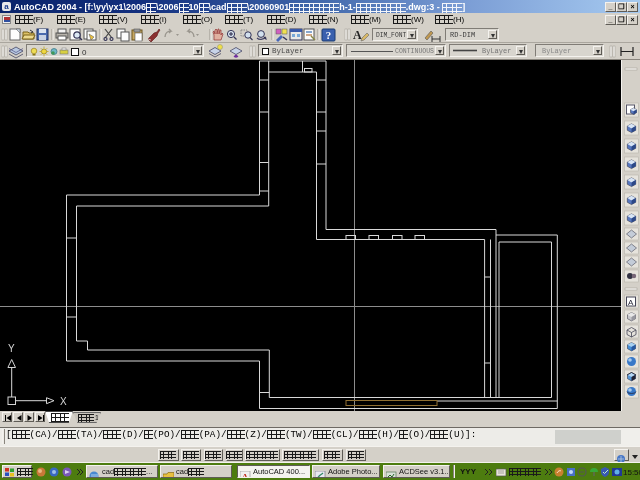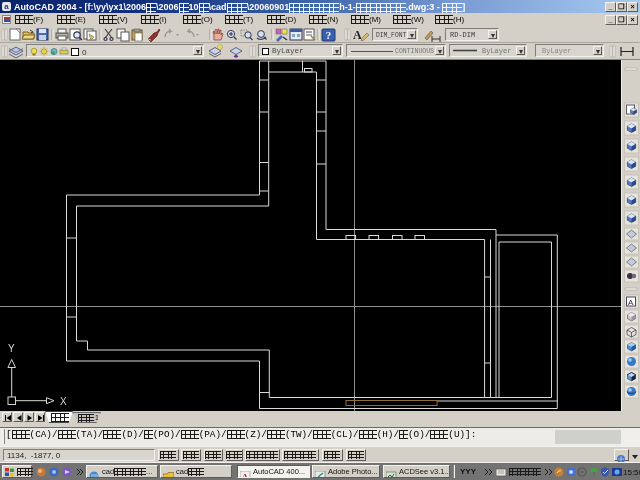--- a/index.html
+++ b/index.html
@@ -370,21 +370,20 @@
     </div>
 </div>
 <div class="abs" style="left:0;top:427px;width:640px;height:19px;background:#edece8">
     <div class="abs" style="left:0;top:0;width:640px;height:1px;background:#6e6a64"></div>
     <div class="abs" style="left:2px;top:2px;width:3px;height:15px;border-left:1px solid #f4f2ee;border-right:1px solid #8a867e"></div>
     <div class="abs" style="left:620px;top:1px;width:20px;height:18px;background:#f0efeb"></div>
     <div class="abs" style="left:555px;top:3px;width:66px;height:14px;background:#cfd0cc"></div>
     <div class="abs" style="left:6px;top:3px;white-space:nowrap;font:9.3px/10px 'Liberation Mono',monospace;color:#000">[<i class="cj s9" style="width:18px"></i>(CA)/<i class="cj s9" style="width:18px"></i>(TA)/<i class="cj s9" style="width:18px"></i>(D)/<i class="cj s9" style="width:9px"></i>(PO)/<i class="cj s9" style="width:18px"></i>(PA)/<i class="cj s9" style="width:18px"></i>(Z)/<i class="cj s9" style="width:18px"></i>(TW)/<i class="cj s9" style="width:18px"></i>(CL)/<i class="cj s9" style="width:18px"></i>(H)/<i class="cj s9" style="width:9px"></i>(O)/<i class="cj s9" style="width:18px"></i>(U)]:</div>
   </div>
 <div class="abs" style="left:0;top:446px;width:640px;height:16px;background:#d4d0c8;border-top:1px solid #f4f2ee">
-<div class="abs sunk" style="left:3px;top:2px;width:152px;height:12px;background:#d8d5ce;font:8px/11px 'Liberation Sans';color:#222;padding-left:3px">1134,&nbsp;&nbsp;-1877,&nbsp;0</div>
 <div class="abs btn3" style="left:158px;top:2px;width:21px;height:12px">
       <div class="abs ct" style="left:1px;top:1px">
         <i class="cj s8" style="width:16px"></i>
       </div>
     </div>
 <div class="abs btn3" style="left:181px;top:2px;width:20px;height:12px">
       <div class="abs ct" style="left:1px;top:1px">
         <i class="cj s8" style="width:16px"></i>
       </div>
     </div>
@@ -417,21 +416,21 @@
       <div class="abs ct" style="left:1px;top:1px">
         <i class="cj s8" style="width:16px"></i>
       </div>
     </div>
 <div class="abs btn3" style="left:614px;top:2px;width:15px;height:12px"><svg width="13" height="10" style="margin:0">
         <circle cx="6" cy="5" r="4" fill="#4878c8"></circle>
         <path d="M3 5h6M6 2v6" stroke="#bcd" stroke-width="0.8"></path>
       </svg></div>
 <div class="abs" style="left:632px;top:8px;width:0;height:0;border:3px solid transparent;border-top:4px solid #222"></div>
 </div>
-<div class="abs" style="left:0;top:462px;width:640px;height:18px;background:#737373;border-top:1px solid #f4f2ee">
+<div class="abs" style="left:0;top:462px;width:640px;height:18px;background:#4d7c0f;border-top:1px solid #f4f2ee">
 <div class="abs btn3" style="left:2px;top:2px;width:30px;height:13px">
       <svg class="abs" style="left:1px;top:1px" width="11" height="10">
         <rect x="1" y="1" width="4" height="3.5" fill="#d03020"></rect>
         <rect x="6" y="1.5" width="4" height="3.5" fill="#30a030"></rect>
         <rect x="1" y="5.5" width="4" height="3.5" fill="#2850c0"></rect>
         <rect x="6" y="6" width="4" height="3.5" fill="#e8c020"></rect>
       </svg>
       <div class="abs ct" style="left:14px;top:2px">
         <i class="cj s8" style="width:16px"></i>
       </div>

